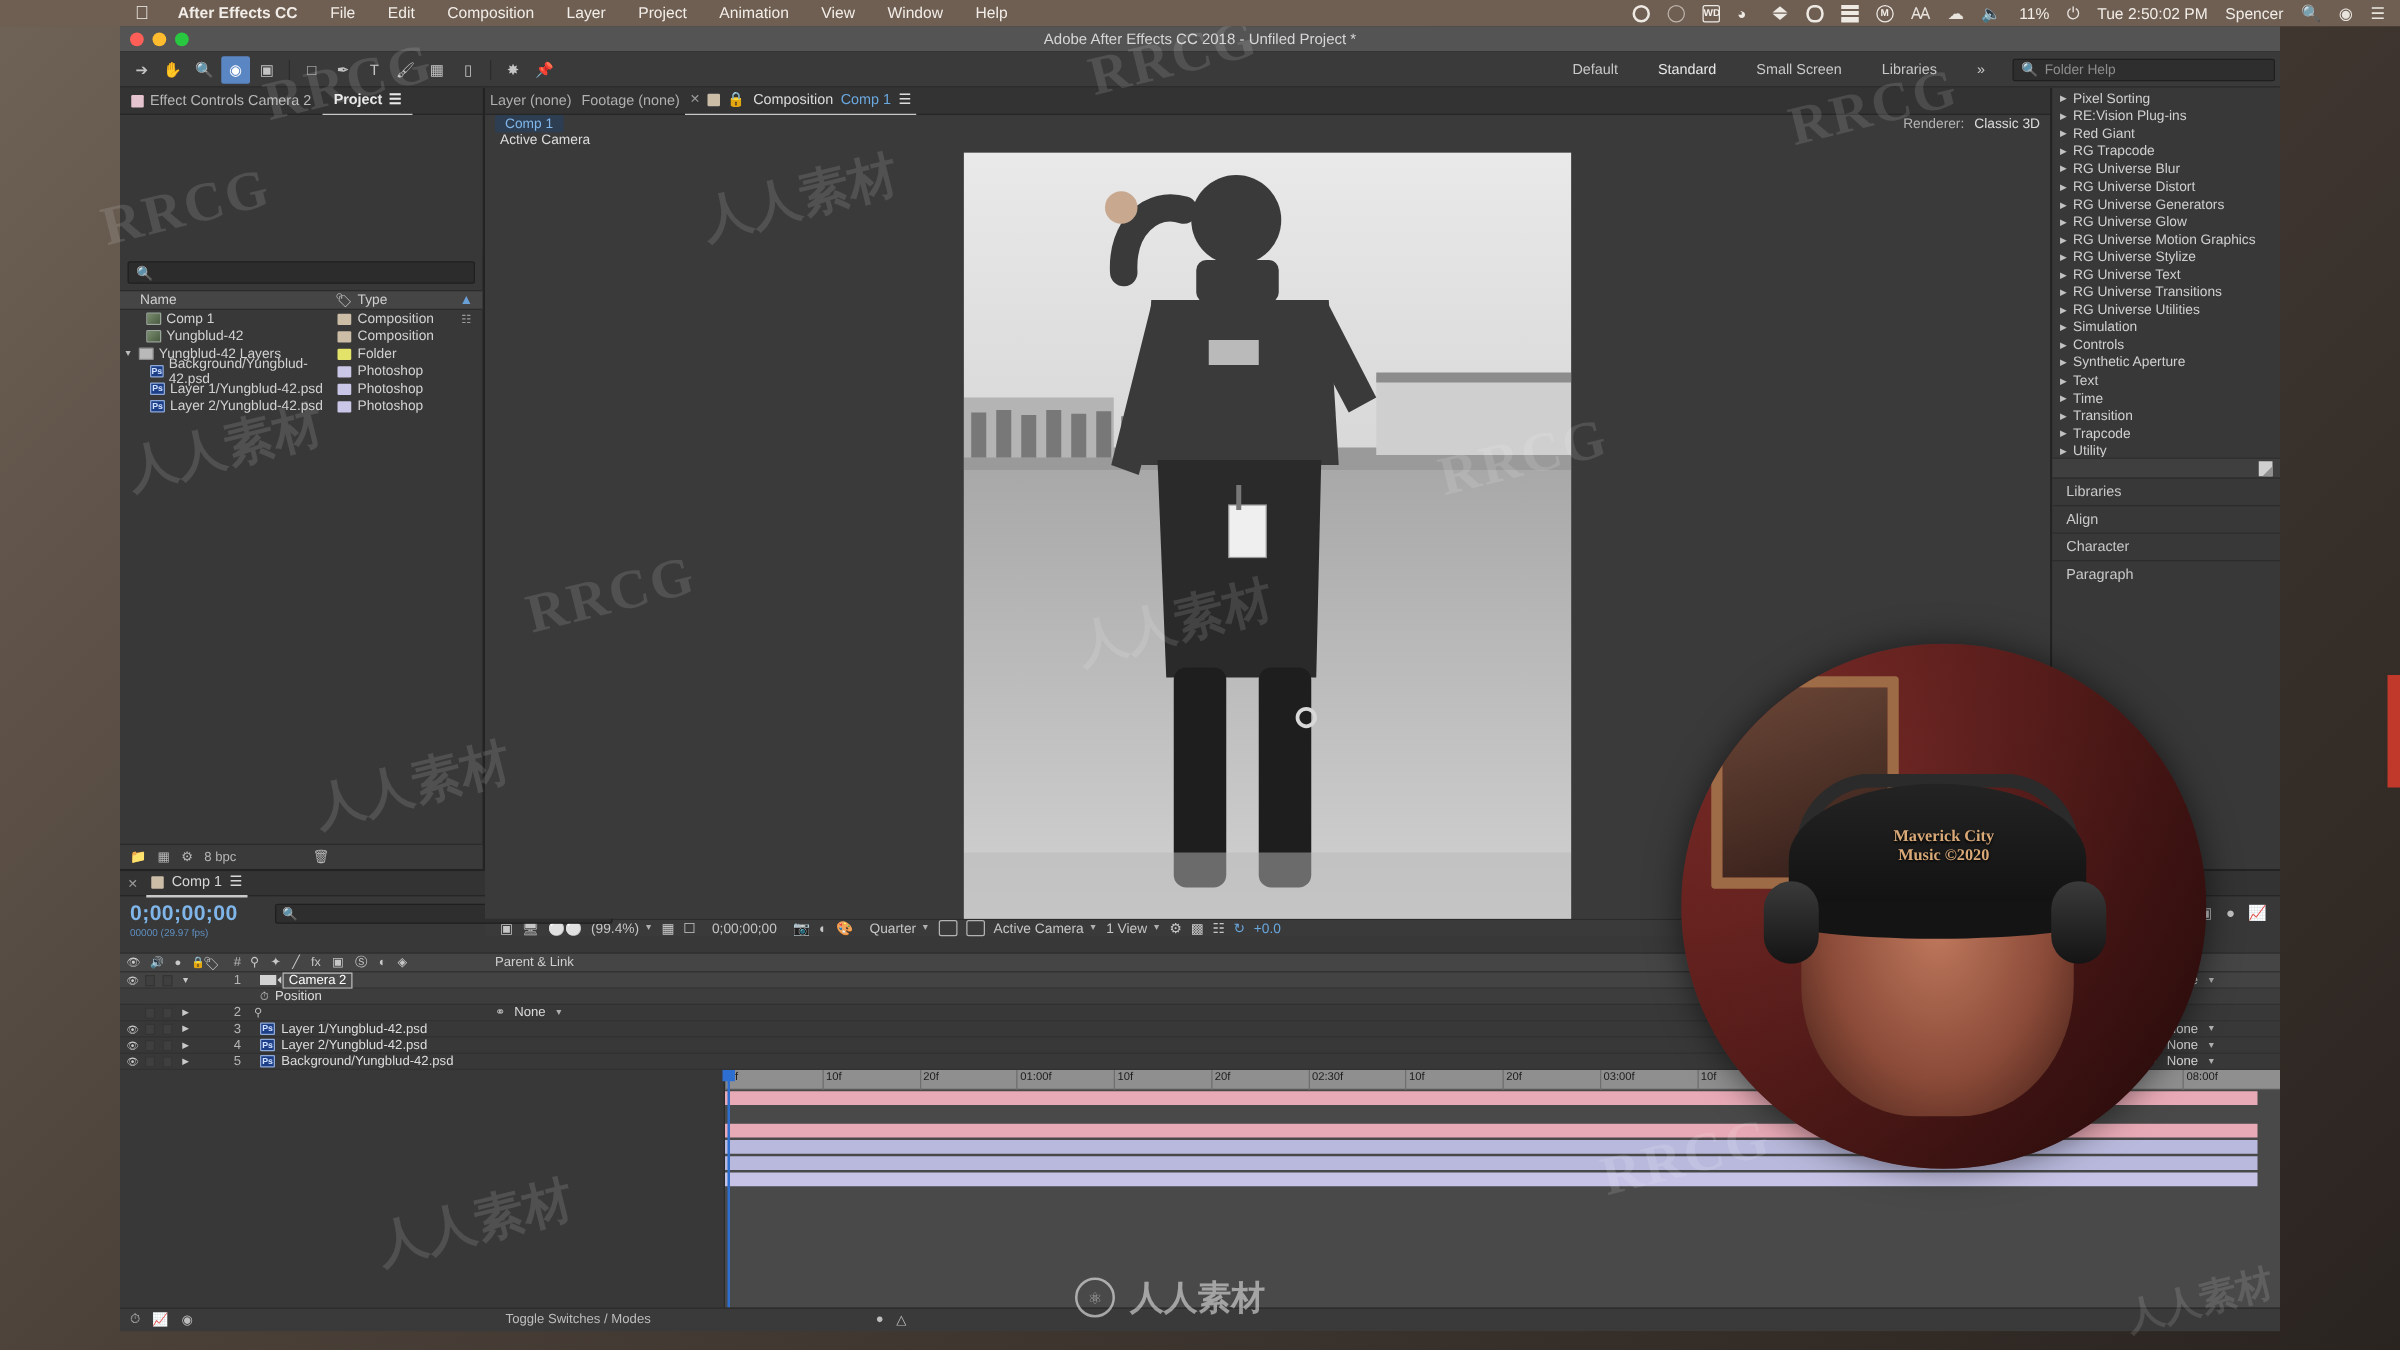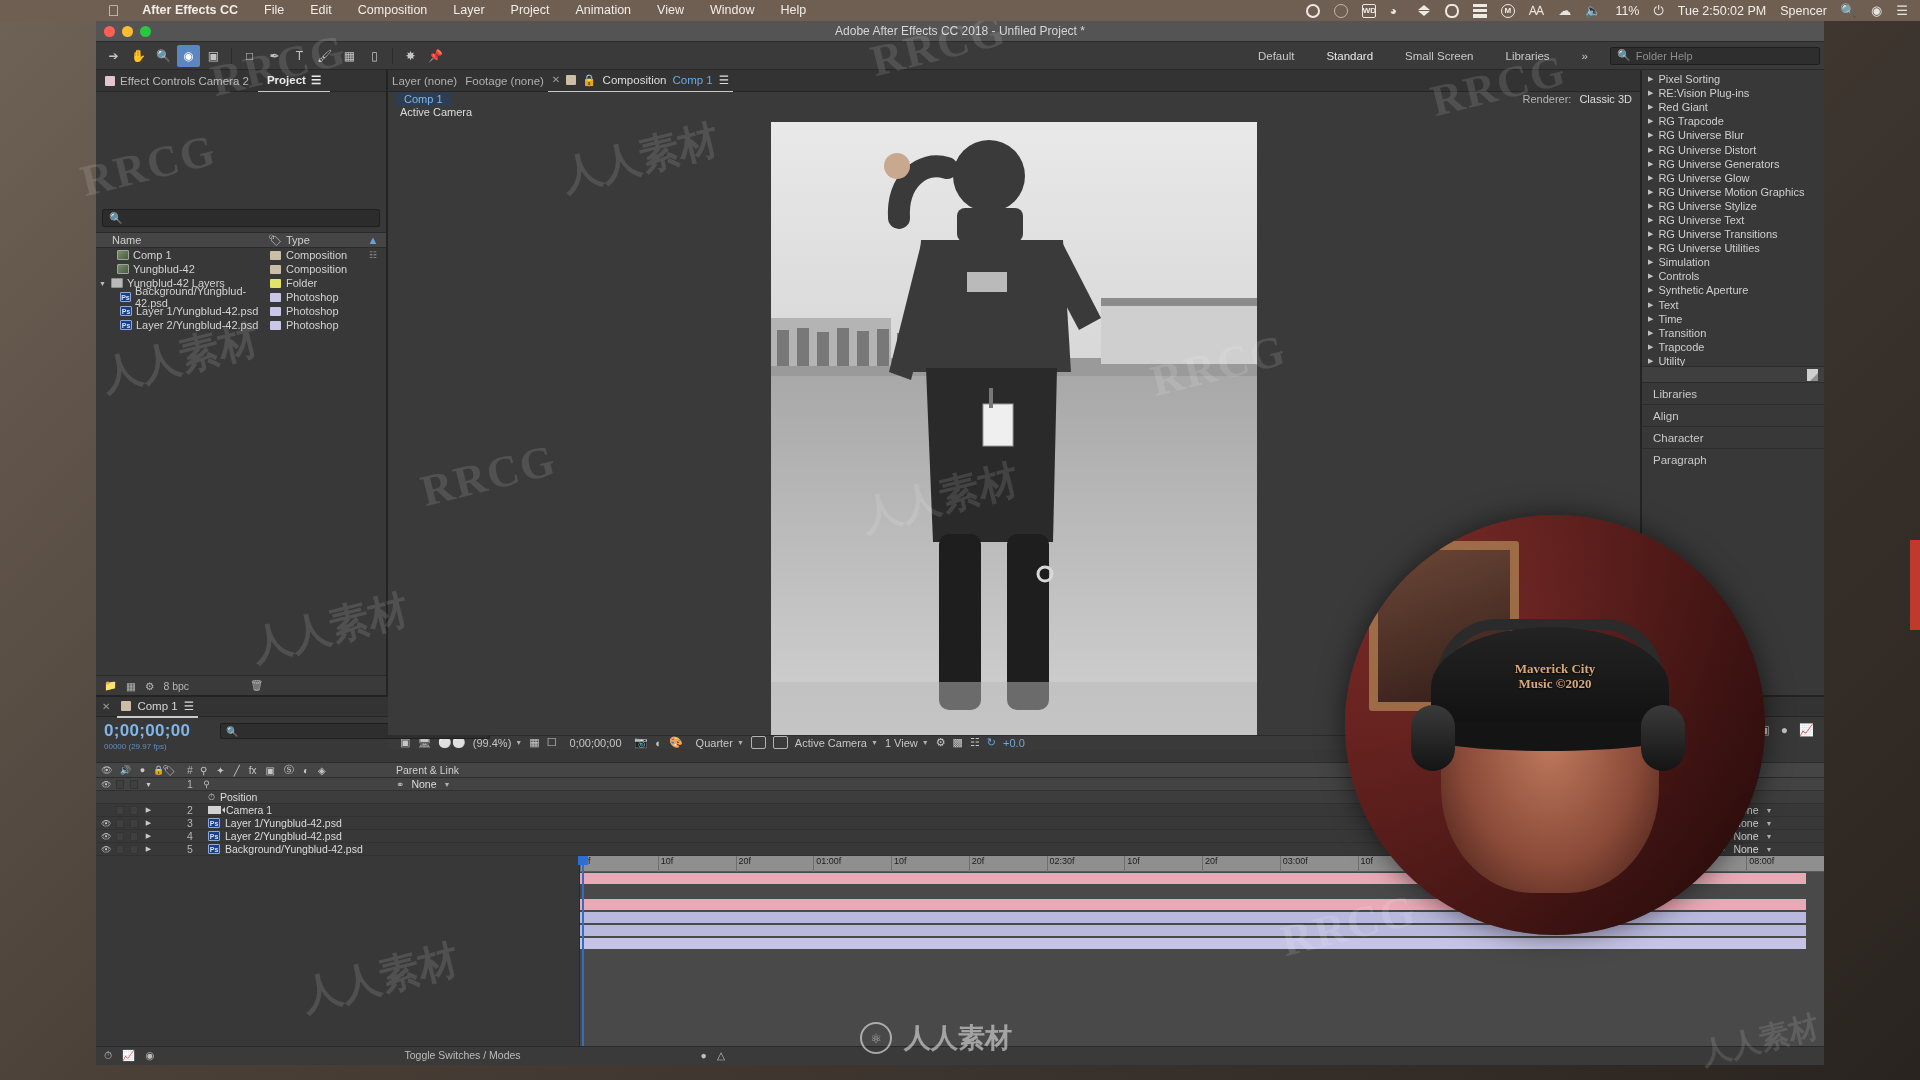--- a/index.html
+++ b/index.html
@@ -723,20 +723,24 @@
 
       <div class="lrow" style="background:#434343;">
         <span class="c-eyes">
           <span class="eye">👁</span>
           <span class="lbox"></span>
           <span class="lbox"></span>
           <span class="eye" style="font-size:7px;">▼</span>
         </span>
         <span class="c-tag"><span class="cswatch" style="background:#f0bcc8"></span></span>
         <span class="c-num">1</span>
+        <span class="c-src lname">
+          <span class="camico"></span>
+          <span class="nameedit">Camera 2</span>
+        </span>
         <span class="c-sw">
           <span class="sw-i">⚲</span>
           <span class="sw-i"></span>
             <span class="sw-i"></span>
           <span class="sw-i"></span>
             <span class="sw-i"></span>
           <span class="sw-i"></span>
             <span class="sw-i"></span>
           <span class="sw-i"></span>
         </span>
@@ -763,24 +767,20 @@
 
       <div class="lrow">
         <span class="c-eyes">
           <span class="eye"></span>
           <span class="lbox"></span>
           <span class="lbox"></span>
           <span class="eye" style="font-size:7px;">▶</span>
         </span>
         <span class="c-tag"><span class="cswatch" style="background:#f0bcc8"></span></span>
         <span class="c-num">2</span>
-        <span class="c-src lname">
-          <span class="camico"></span>
-          <span>Camera 1</span>
-        </span>
         <span class="c-sw">
           <span class="sw-i">⚲</span>
           <span class="sw-i"></span>
             <span class="sw-i"></span>
           <span class="sw-i"></span>
             <span class="sw-i"></span>
           <span class="sw-i"></span>
             <span class="sw-i"></span>
           <span class="sw-i"></span>
         </span>

